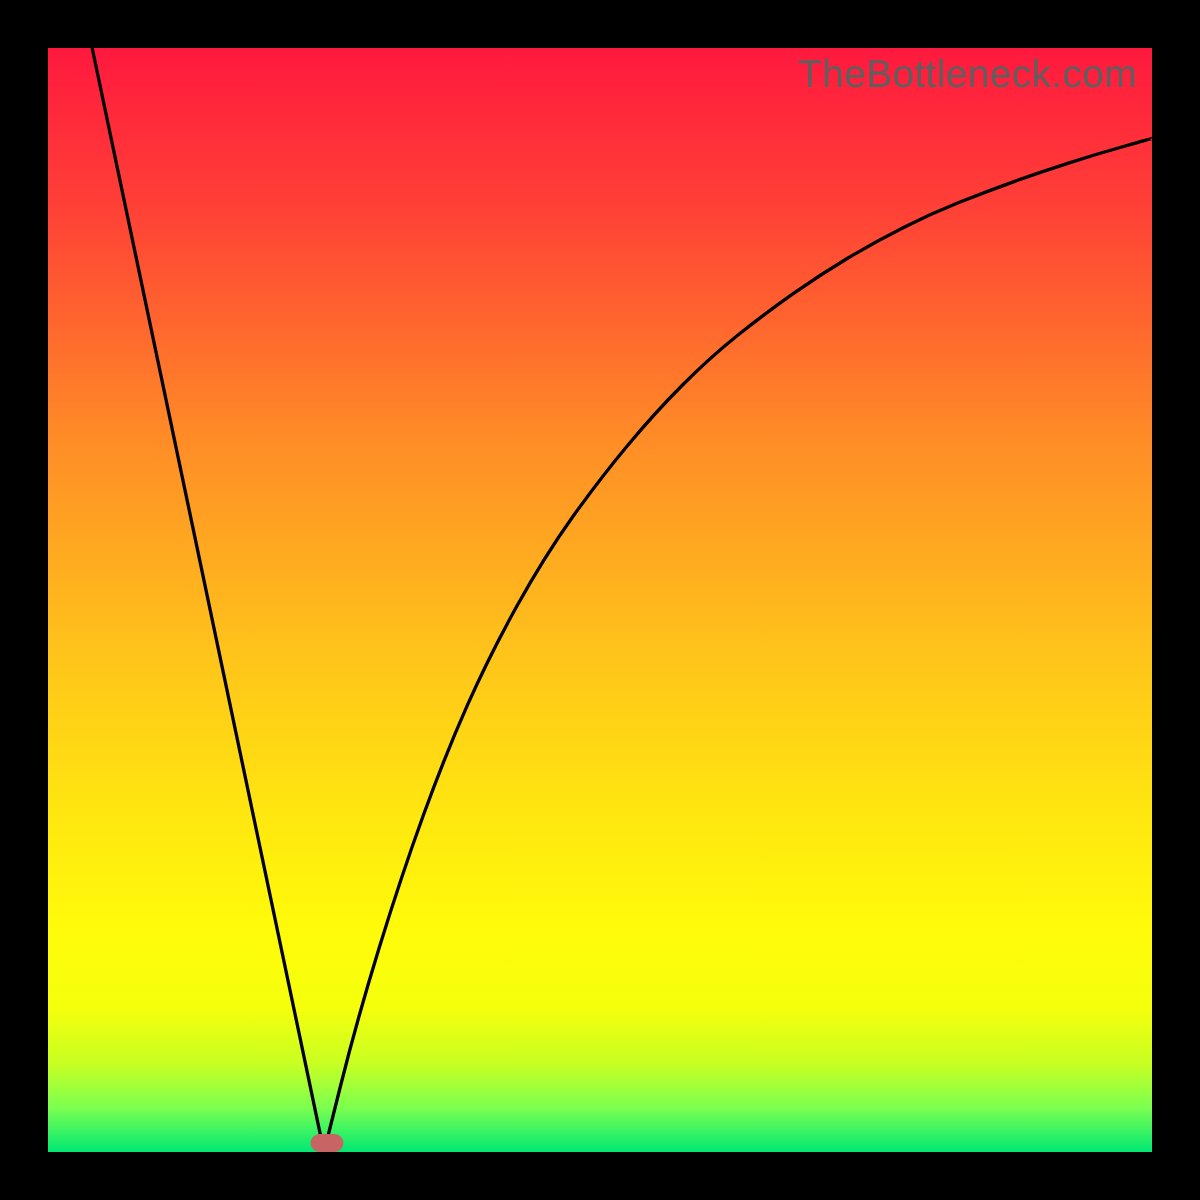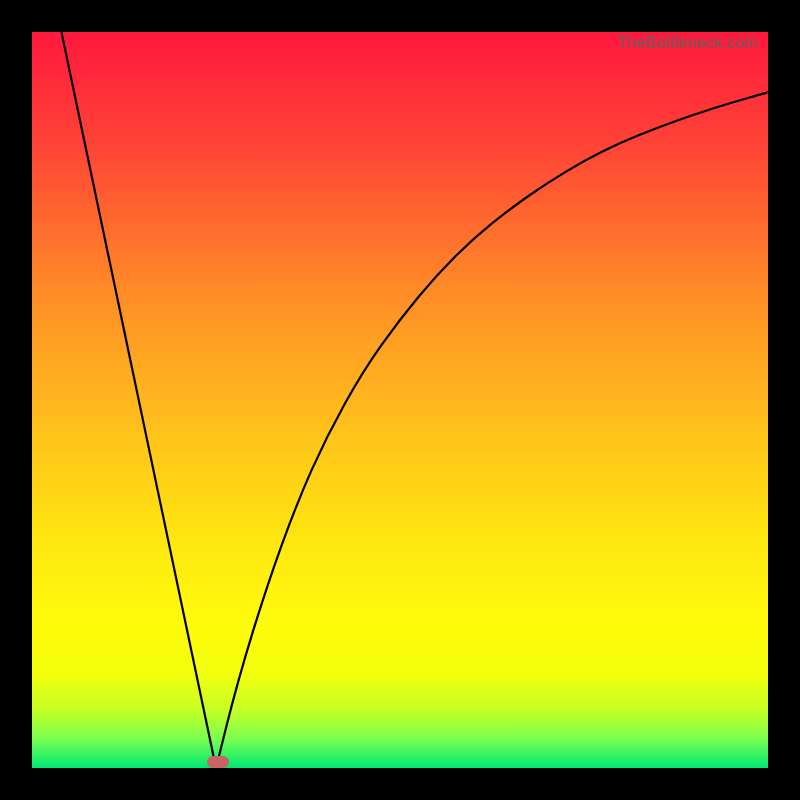--- a/index.html
+++ b/index.html
@@ -32,21 +32,21 @@
     left: 0;
     top: 0;
     width: 100%;
     height: 100%;
   }
   .watermark {
     position: absolute;
     top: 2px;
     right: 10px;
     color: #5f5f5f;
-    font-size: 16px;
+    font-size: 26px;
     letter-spacing: 0.2px;
     font-weight: 400;
     z-index: 10;
   }
   .marker {
     position: absolute;
     width: 22px;
     height: 12px;
     border-radius: 6px;
     background: #c86464;

